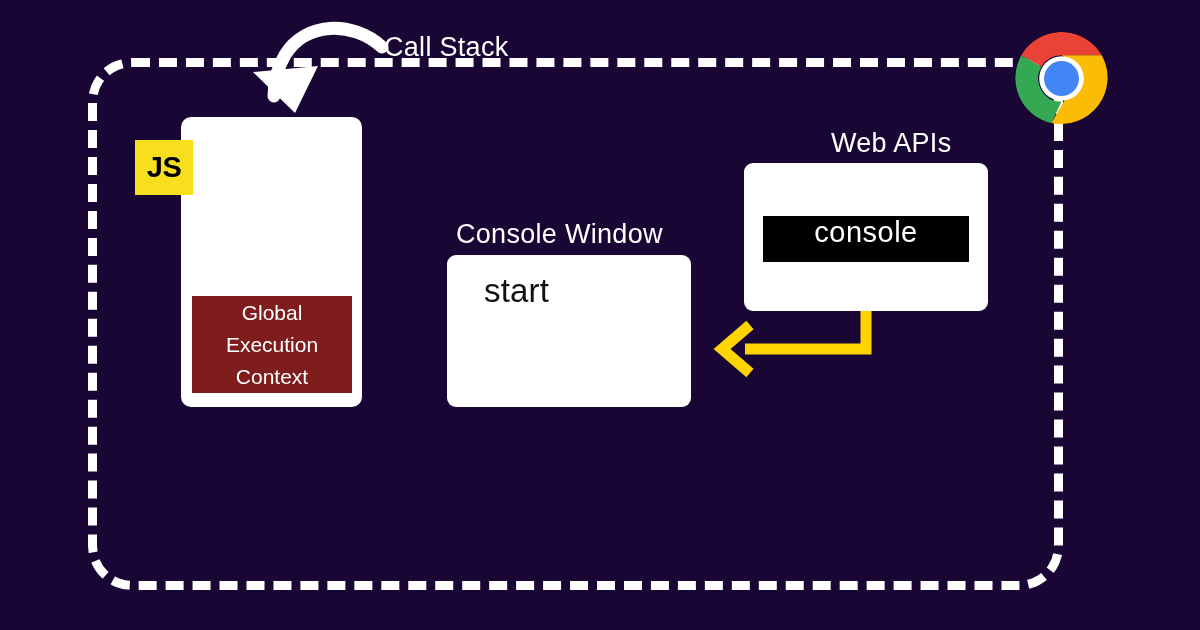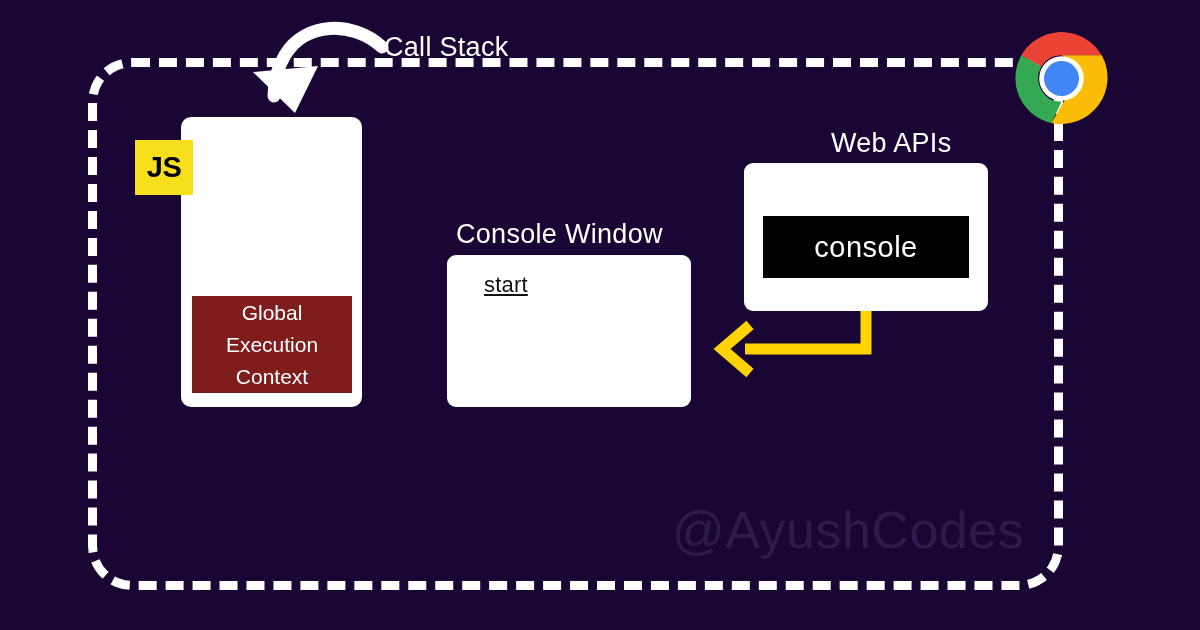--- a/index.html
+++ b/index.html
@@ -84,40 +84,39 @@
     position:absolute;
     left:447px;top:255px;
     width:244px;height:152px;
     background:#ffffff;
     border-radius:9px;
   }
   .console-text{
     position:absolute;
     left:484px;top:272px;
     color:#111111;
-    font-size:22px;
+    font-size:33px;
     letter-spacing:.2px;
-    text-decoration:underline;
   }
 
   
   .webapis-box{
     position:absolute;
     left:744px;top:163px;
     width:244px;height:148px;
     background:#ffffff;
     border-radius:9px;
   }
   .console-chip{
     position:absolute;
     left:763px;top:216px;
-    width:206px;height:62px;
+    width:206px;height:46px;
     background:#000000;
     display:flex;
-    align-items:center;
+    align-items:flex-start;
     justify-content:center;
   }
   .console-chip span{
     color:#ffffff;
     font-size:29px;
     letter-spacing:.5px;
   }
 
   
   .chrome-logo{
@@ -185,15 +184,14 @@
     </defs>
     <g clip-path="url(#circClip)">
       <path d="M50,2 A48,48 0 0 1 91.6,26 L50,26 A24,24 0 0 0 29.2,38 L8.4,26 A48,48 0 0 1 50,2 Z" fill="#ea4335"></path>
       <path d="M8.4,26 L29.2,38 A24,24 0 0 0 50,74 L39.6,96 A48,48 0 0 1 8.4,26 Z" fill="#34a853"></path>
       <path d="M91.6,26 A48,48 0 0 1 39.6,96 L60.4,60 A24,24 0 0 0 50,26 Z" fill="#fbbc05"></path>
       <circle cx="50" cy="50" r="23" fill="#ffffff"></circle>
       <circle cx="50" cy="50" r="18" fill="#4285f4"></circle>
     </g>
   </svg>
 
-  <div class="watermark">@AyushCodes</div>
 
 </div>
 
 </body></html>

